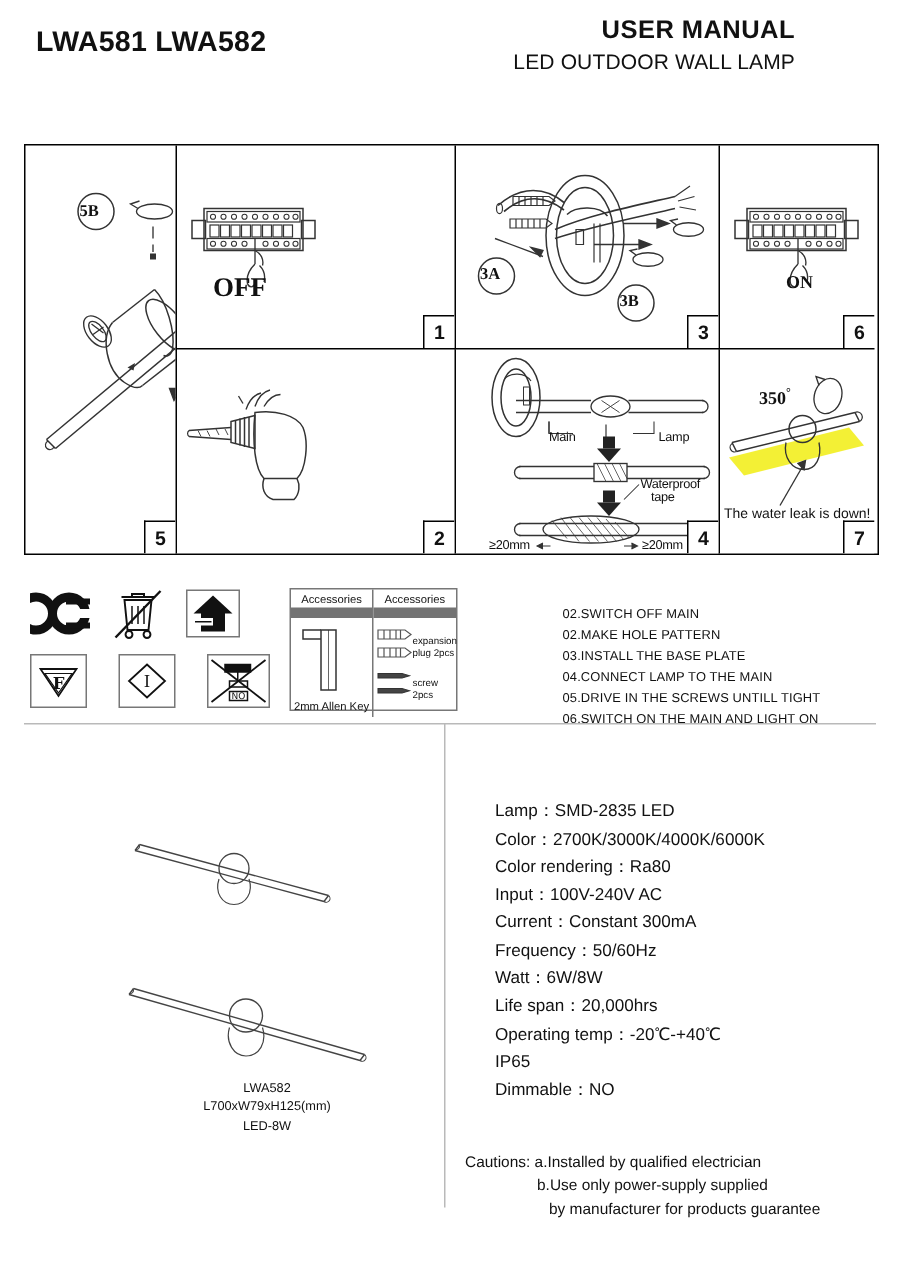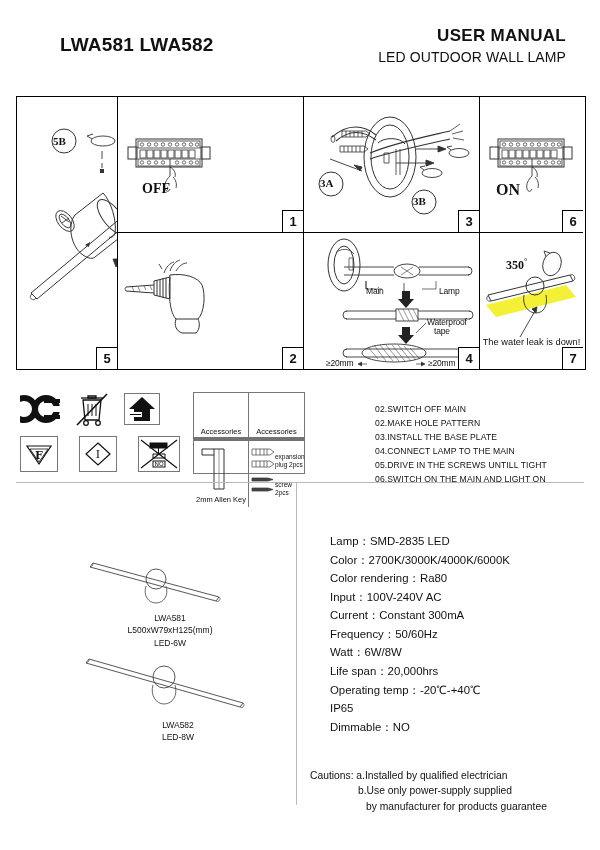--- a/index.html
+++ b/index.html
@@ -3,21 +3,21 @@
 <meta charset="utf-8">
 <style>
   html,body{margin:0;padding:0;background:#fff;}
   body{
     width:600px;height:850px;position:relative;overflow:hidden;
     font-family:"Liberation Sans", sans-serif;color:#111;
   }
   .page{position:absolute;inset:0;}
 
   
-  .header{position:absolute;left:0;top:26px;width:552px;height:62px;margin-left:36px;}
+  .header{position:absolute;left:0;top:10px;width:552px;height:62px;}
   .model-title{
     position:absolute;left:24px;top:8px;
     font-size:19px;font-weight:bold;letter-spacing:.2px;
   }
   .manual-block{position:absolute;right:22px;top:0;text-align:right;}
   .manual-title{font-size:17px;font-weight:bold;letter-spacing:.3px;}
   .manual-sub{font-size:14px;margin-top:3px;letter-spacing:.1px;}
 
   
   .grid{
@@ -49,22 +49,22 @@
   .symbox{border:1px solid #777;background:#fff;}
 
   .acc{
     position:absolute;left:193px;top:392px;width:110px;height:80px;
     border:1px solid #777;display:grid;grid-template-columns:1fr 1fr;
     font-size:7px;
   }
   .acc-col{position:relative;border-right:1px solid #777;}
   .acc-col:last-child{border-right:none;}
   .acc-head{
-    height:12px;border-bottom:4px solid #737373;
-    display:flex;align-items:center;justify-content:center;font-size:7.5px;margin-top:32px;
+    height:12px;border-bottom:7px solid #737373;
+    display:flex;align-items:center;justify-content:center;font-size:7.5px;
   }
   .acc-body{position:relative;height:66px;}
   .acc-cap{
     position:absolute;left:0;right:0;bottom:3px;text-align:center;font-size:7.5px;
   }
   .acc-note{position:absolute;font-size:6.5px;line-height:1.25;}
 
   .steps{position:absolute;left:375px;top:402px;font-size:8.6px;line-height:1.63;letter-spacing:.1px;}
 
   
@@ -133,21 +133,21 @@
             <rect x="50" y="53" width="6" height="8"></rect>
               <rect x="57" y="53" width="6" height="8"></rect>
             <rect x="64" y="53" width="6" height="8"></rect>
               <rect x="71" y="53" width="6" height="8"></rect>
           </g>
           <path d="M52 62 L52 79 M52 79 C48 83 46 87 47 92 M47 92 C48 95 51 95 52 92
                    M55 80 C58 83 59 87 58 91" stroke-width=".9"></path>
           <path d="M52 70 C56 72 58 76 57 80" stroke-width=".9"></path>
         </g>
       </svg>
-      <div class="lbl-big" style="left:24px;top:84px;font-size:14px;">OFF</div>
+      <div class="lbl-big" style="left:24px;top:84px;font-size:18px;">OFF</div>
       <div class="num">1</div>
     </div>
 
     <div class="cell c2">
       <svg class="sv" width="186" height="135" viewBox="0 0 186 135">
         <g stroke="#333" fill="none" stroke-width="1">
           <ellipse cx="86" cy="60" rx="26" ry="40"></ellipse>
           <ellipse cx="86" cy="60" rx="19" ry="32"></ellipse>
           <path d="M74 46 C80 40 96 40 101 47"></path>
           <path d="M80 56 h5 v10 h-5 z" stroke-width=".8"></path>
@@ -276,21 +276,21 @@
             <rect x="50" y="53" width="6" height="8"></rect>
               <rect x="57" y="53" width="6" height="8"></rect>
             <rect x="64" y="53" width="6" height="8"></rect>
               <rect x="71" y="53" width="6" height="8"></rect>
           </g>
           <path d="M52 62 L52 79 M52 79 C48 83 46 87 47 92 M47 92 C48 95 51 95 52 92
                    M55 80 C58 83 59 87 58 91" stroke-width=".9"></path>
           <path d="M52 70 C56 72 58 76 57 80" stroke-width=".9"></path>
         </g>
       </svg>
-      <div class="lbl-big" style="left:16px;top:84px;font-size:16px;">ON</div>
+      <div class="lbl-big" style="left:44px;top:84px;font-size:12px;">ON</div>
       <div class="num">6</div>
     </div>
 
     <div class="cell r2 c1">
       <svg class="sv" width="101" height="136" viewBox="0 0 101 136">
         <g stroke="#333" fill="none" stroke-width="1">
 
           <path d="M52 42 C66 40 80 44 84 52 C88 62 86 80 80 86 L58 86 C52 80 50 62 52 42 Z"></path>
           <path d="M58 86 C56 92 58 98 64 100 L78 100 C82 96 82 90 80 86"></path>
 
@@ -545,41 +545,37 @@
       <g stroke="#444" fill="none" stroke-width=".9">
         <path d="M20 12 L146 46"></path>
         <path d="M23 8 L149 42"></path>
         <path d="M20 12 L23 8 M146 46 L149 42"></path>
         <path d="M20.5 11.5 a2.3 2.3 0 0 0 2.2 -3.3" stroke-width=".7"></path>
         <path d="M146 46 a2.3 2.3 0 0 0 3 -4" stroke-width=".7"></path>
         <circle cx="86" cy="24" r="10"></circle>
         <path d="M76 31 C73 40 78 48 86 48 C94 48 99 40 96 31" stroke-width=".8"></path>
       </g>
     </svg>
-    <div class="p-cap">
-      <div>LWA581</div>
-      <div>L500xW79xH125(mm)</div>
-      <div>LED-6W</div>
-    </div>
   </div>
 
   <div class="product" style="left:68px;top:655px;width:220px;">
     <svg width="220" height="62" viewBox="0 0 220 62">
       <g stroke="#444" fill="none" stroke-width=".9">
         <path d="M18 8 L172 52"></path>
         <path d="M21 4 L175 48"></path>
         <path d="M18 8 L21 4 M172 52 L175 48"></path>
         <path d="M18.5 7.5 a2.3 2.3 0 0 0 2.2 -3.3" stroke-width=".7"></path>
         <path d="M172 52 a2.3 2.3 0 0 0 3 -4" stroke-width=".7"></path>
         <circle cx="96" cy="22" r="11"></circle>
         <path d="M85 30 C82 40 88 49 96 49 C105 49 110 40 107 30" stroke-width=".8"></path>
       </g>
     </svg>
     <div class="p-cap">
       <div>LWA582</div>
+      <div>L700xW79xH125(mm)</div>
       <div>LED-8W</div>
     </div>
   </div>
 
   <div class="specs">
     <div>Lamp：SMD-2835 LED</div>
     <div>Color：2700K/3000K/4000K/6000K</div>
     <div>Color rendering：Ra80</div>
     <div>Input：100V-240V AC</div>
     <div>Current：Constant 300mA</div>

